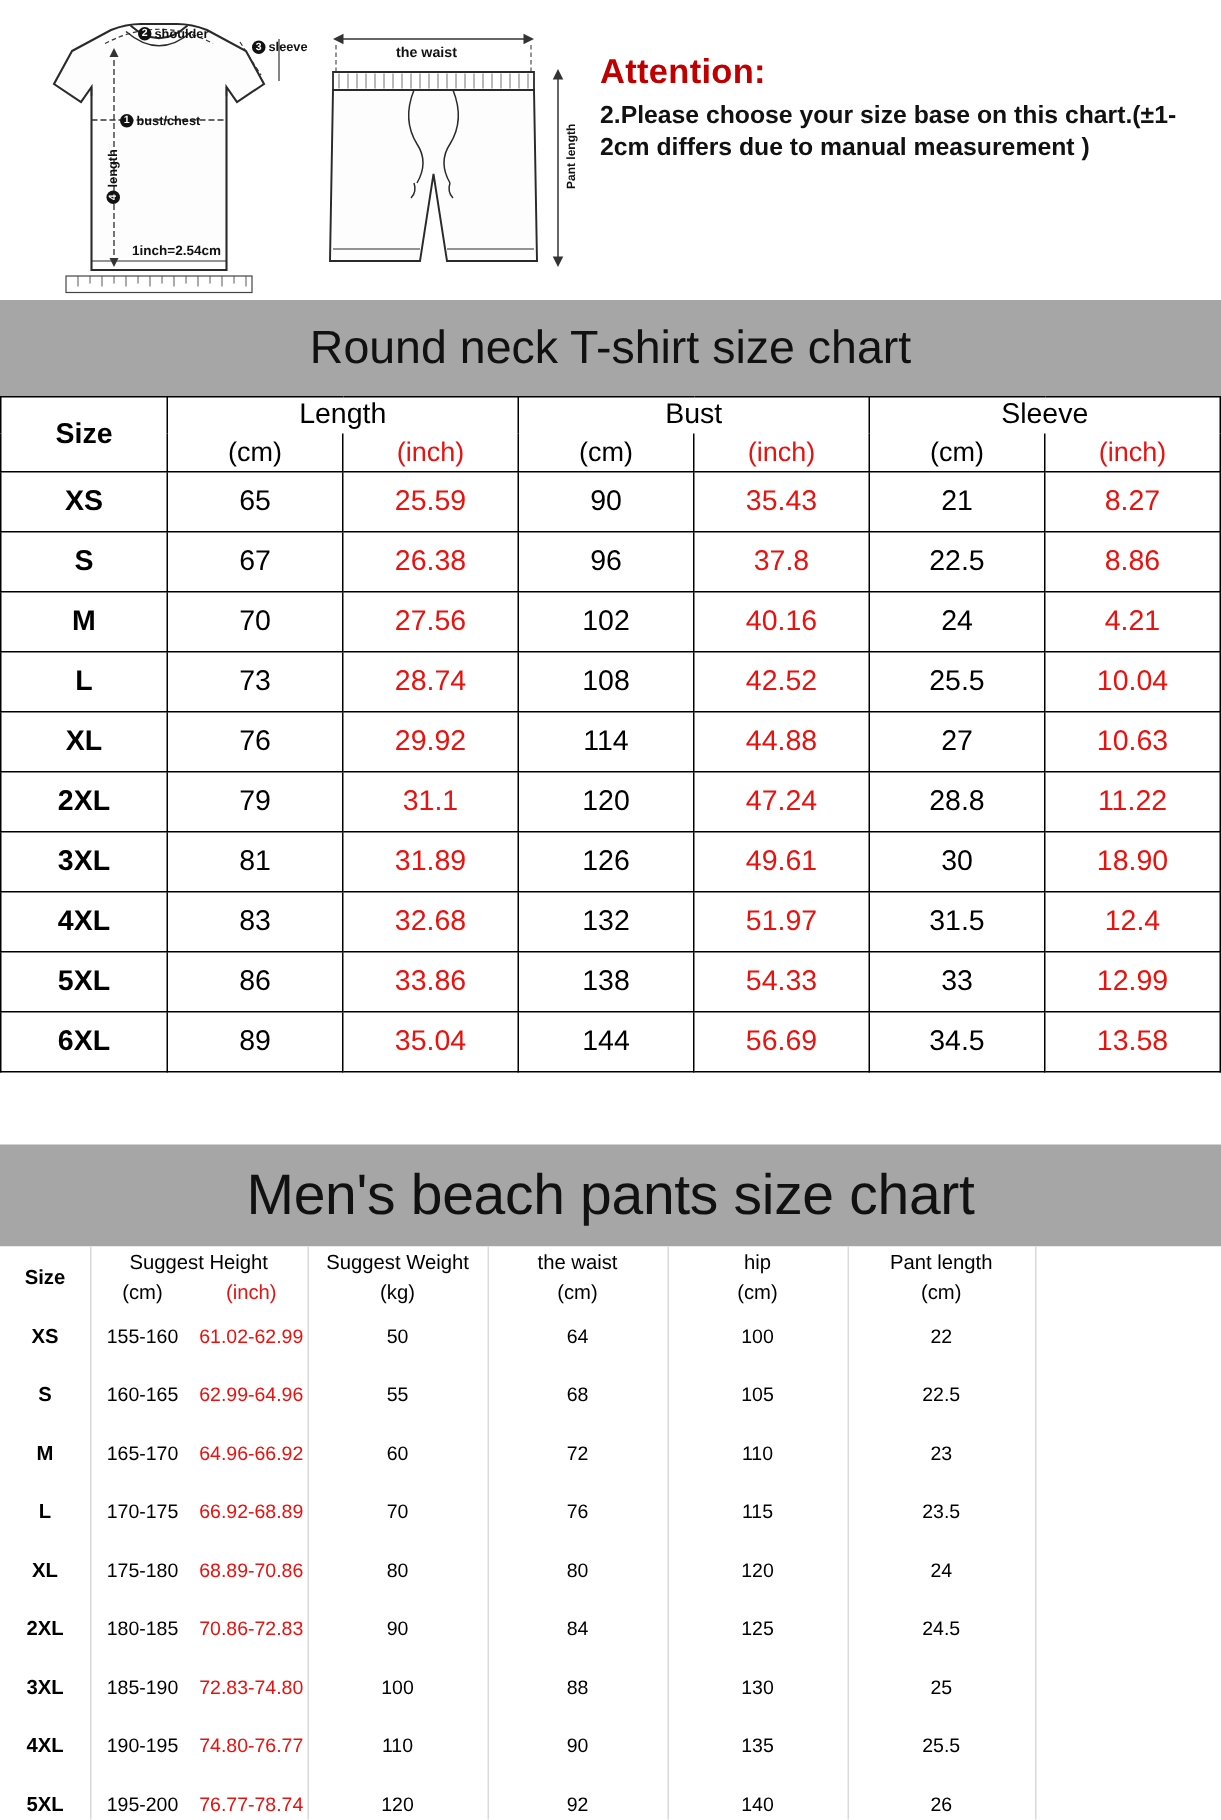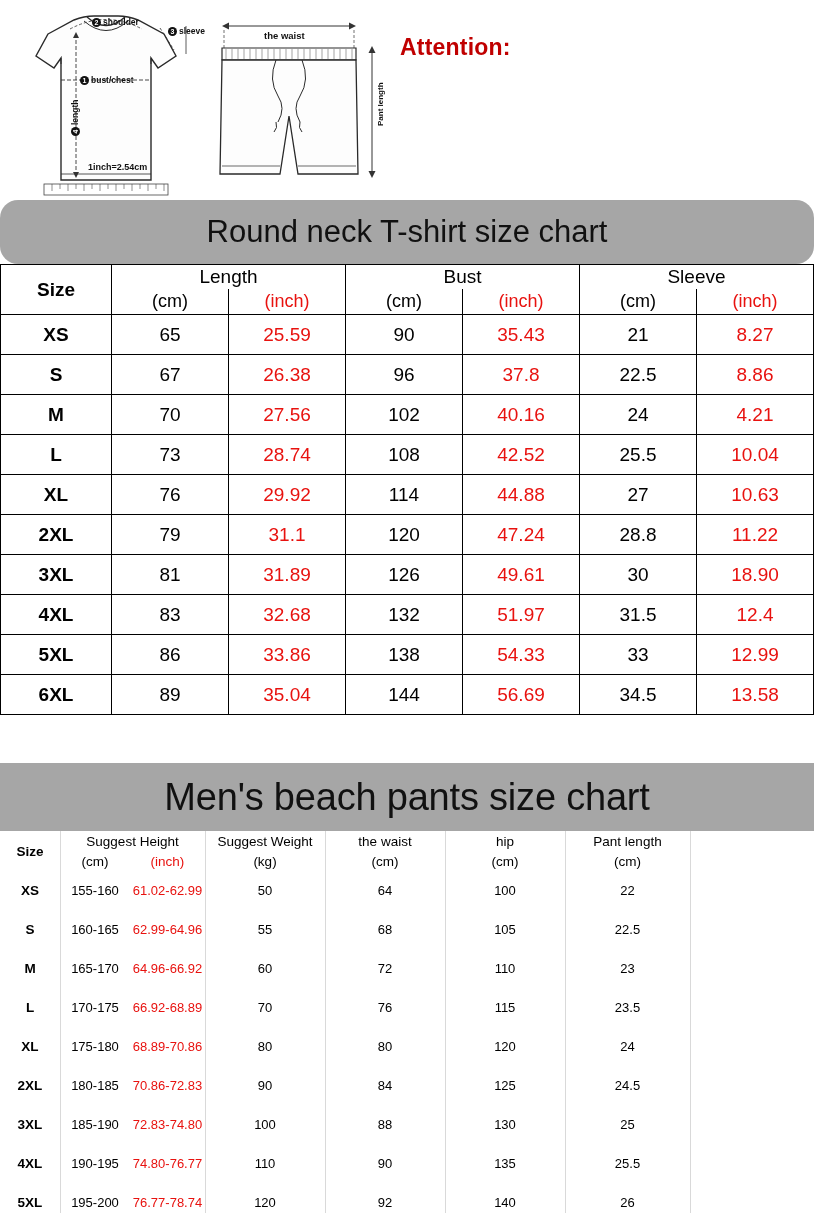--- a/index.html
+++ b/index.html
@@ -63,21 +63,20 @@
   .band {
     background: #a6a6a6;
     width: 814px;
     box-sizing: border-box;
     display: flex;
     align-items: center;
     justify-content: center;
   }
   .band-tshirt {
     height: 64px;
-    border-radius: 18px;
   }
   .band-tshirt .band-text {
     font-size: 31px;
     color: #111;
     font-weight: normal;
   }
   .band-pants {
     height: 68px;
     margin-top: 48px;
   }
@@ -303,20 +302,21 @@
       <path d="M166 174 l-3.5 -7 h7 z" fill="#333"></path>
     </svg>
     <div class="dlabel" style="left:58px; top:26px; font-size:9.5px; font-weight:bold;">the waist</div>
     <div class="dlabel" style="left:170px; top:122px; font-size:8px;">
       <span class="vert" style="display:inline-block;">Pant length</span>
     </div>
   </div>
 
   <div class="attention-block">
     <div class="attention-title">Attention:</div>
+    <div class="attention-line">2.Please choose your size base on this chart.(±1-2cm differs due to manual measurement )</div>
   </div>
 </div>
 
 <div class="band band-tshirt">
   <span class="band-text">Round neck T-shirt size chart</span>
 </div>
 
 <table class="size-table tshirt-table">
   <tbody>
       <tr>

